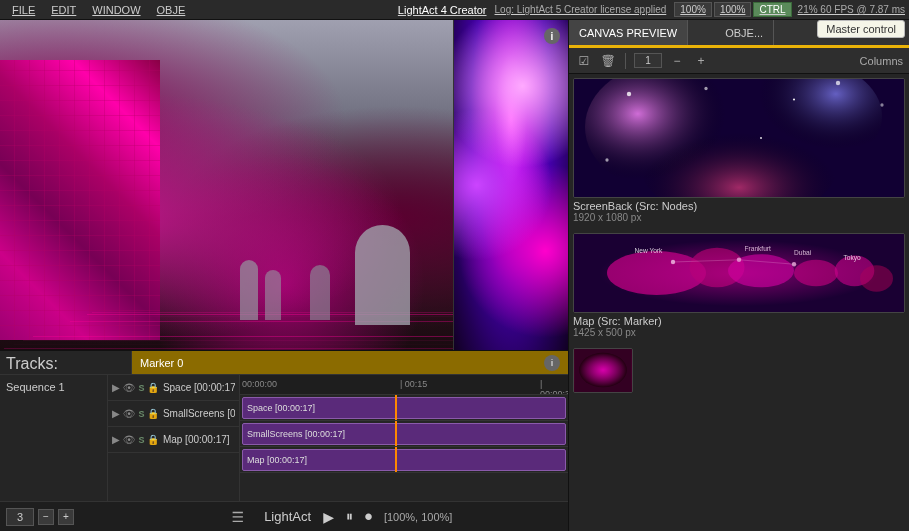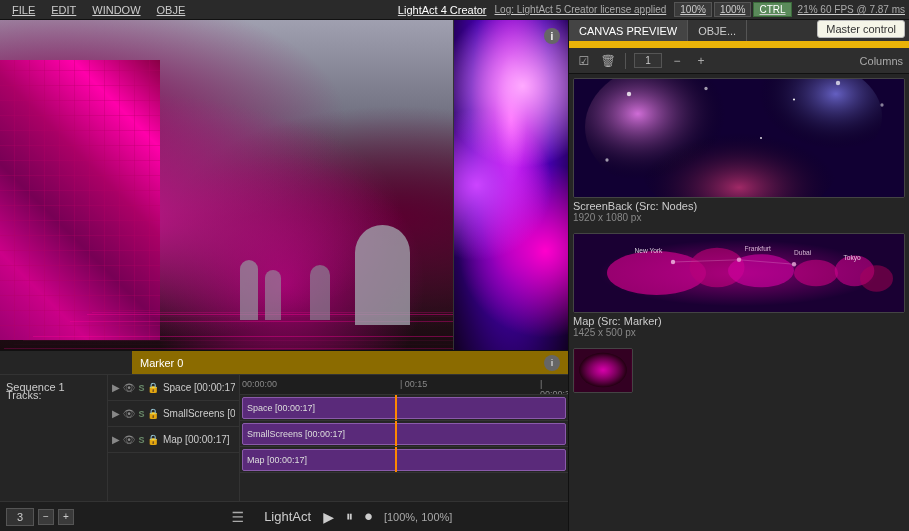--- a/index.html
+++ b/index.html
@@ -189,24 +189,23 @@
     .seq-header {
       width: 108px;
       padding: 4px 6px;
       font-size: 11px;
       color: #ccc;
       border-right: 1px solid #333;
     }
     .track-header {
       width: 132px;
       padding: 4px 6px;
-      font-size: 11px;
+      font-size: 16px;
       color: #ccc;
       border-right: 1px solid #333;
-      margin-top: 34px;
     }
     .marker-bar {
       flex: 1;
       background: #8b6b00;
       display: flex;
       align-items: center;
       padding: 0 8px;
       font-size: 11px;
       color: #fff;
       position: relative;
@@ -373,22 +372,23 @@
       border-left: 1px solid #111;
       display: flex;
       flex-direction: column;
     }
 
     #canvas-panel-header {
       display: flex;
       align-items: center;
       height: 28px;
       background: #333;
-      border-bottom: 7px solid #eab308;
+      border-bottom: 3px solid #eab308;
       padding: 0;
+      gap: 27px;
     }
     .panel-tab {
       padding: 0 10px;
       height: 100%;
       display: flex;
       align-items: center;
       font-size: 11px;
       color: #ccc;
       border-right: 1px solid #555;
       cursor: pointer;

